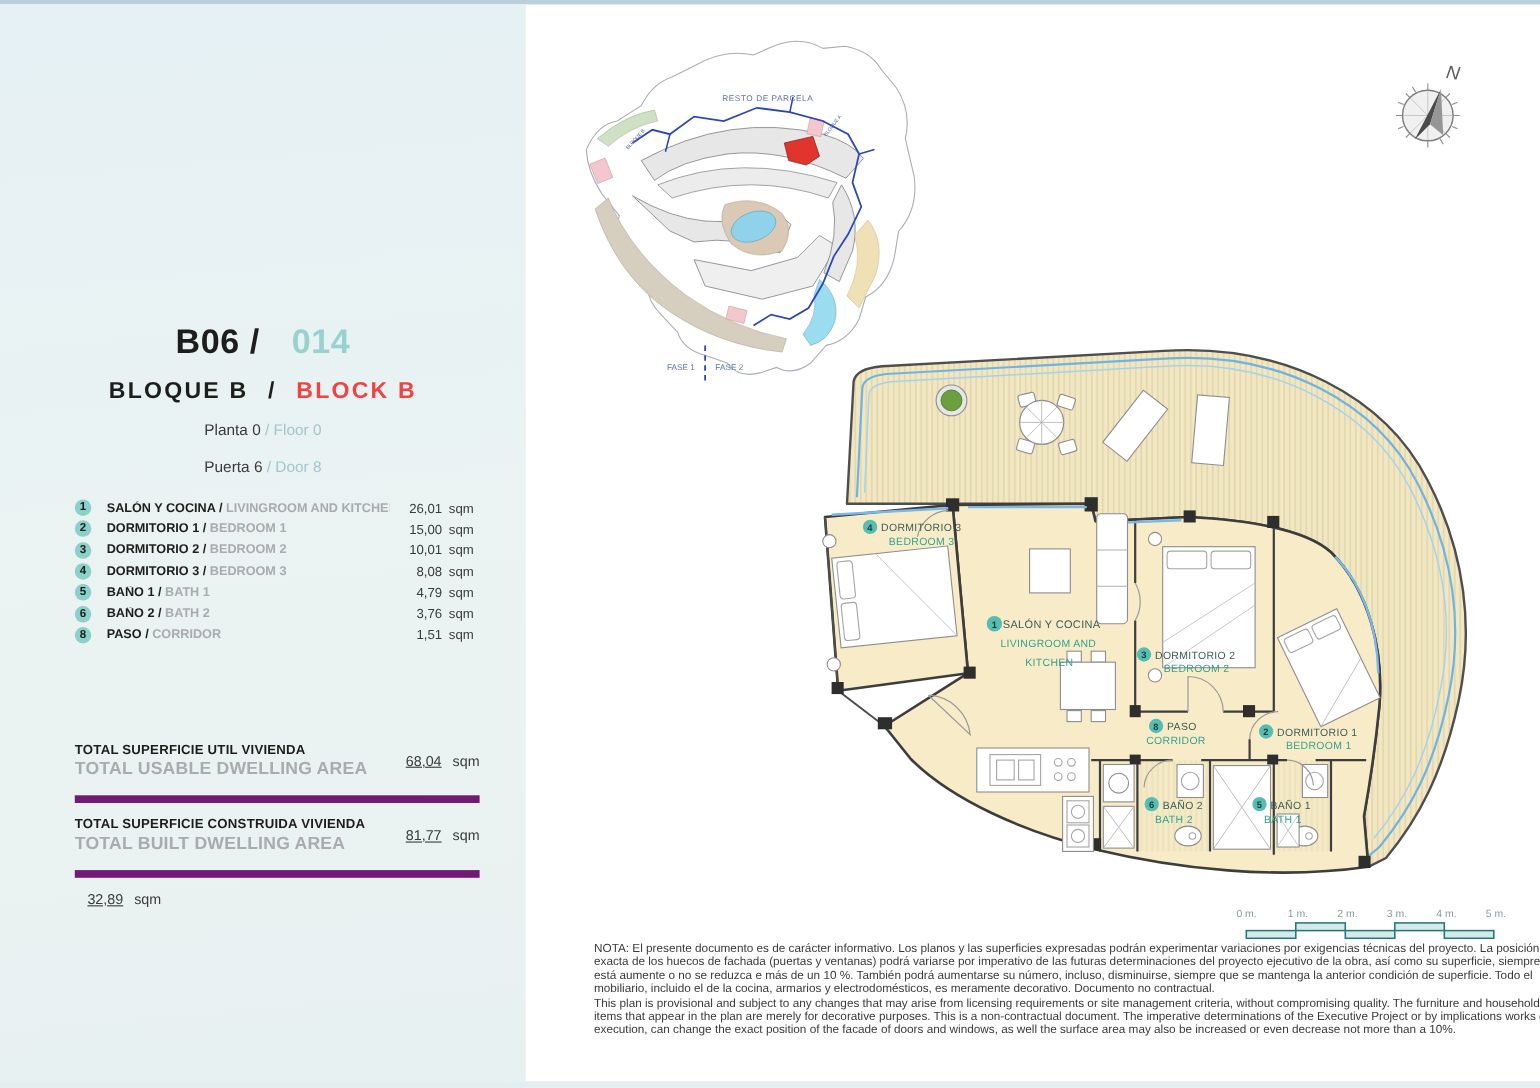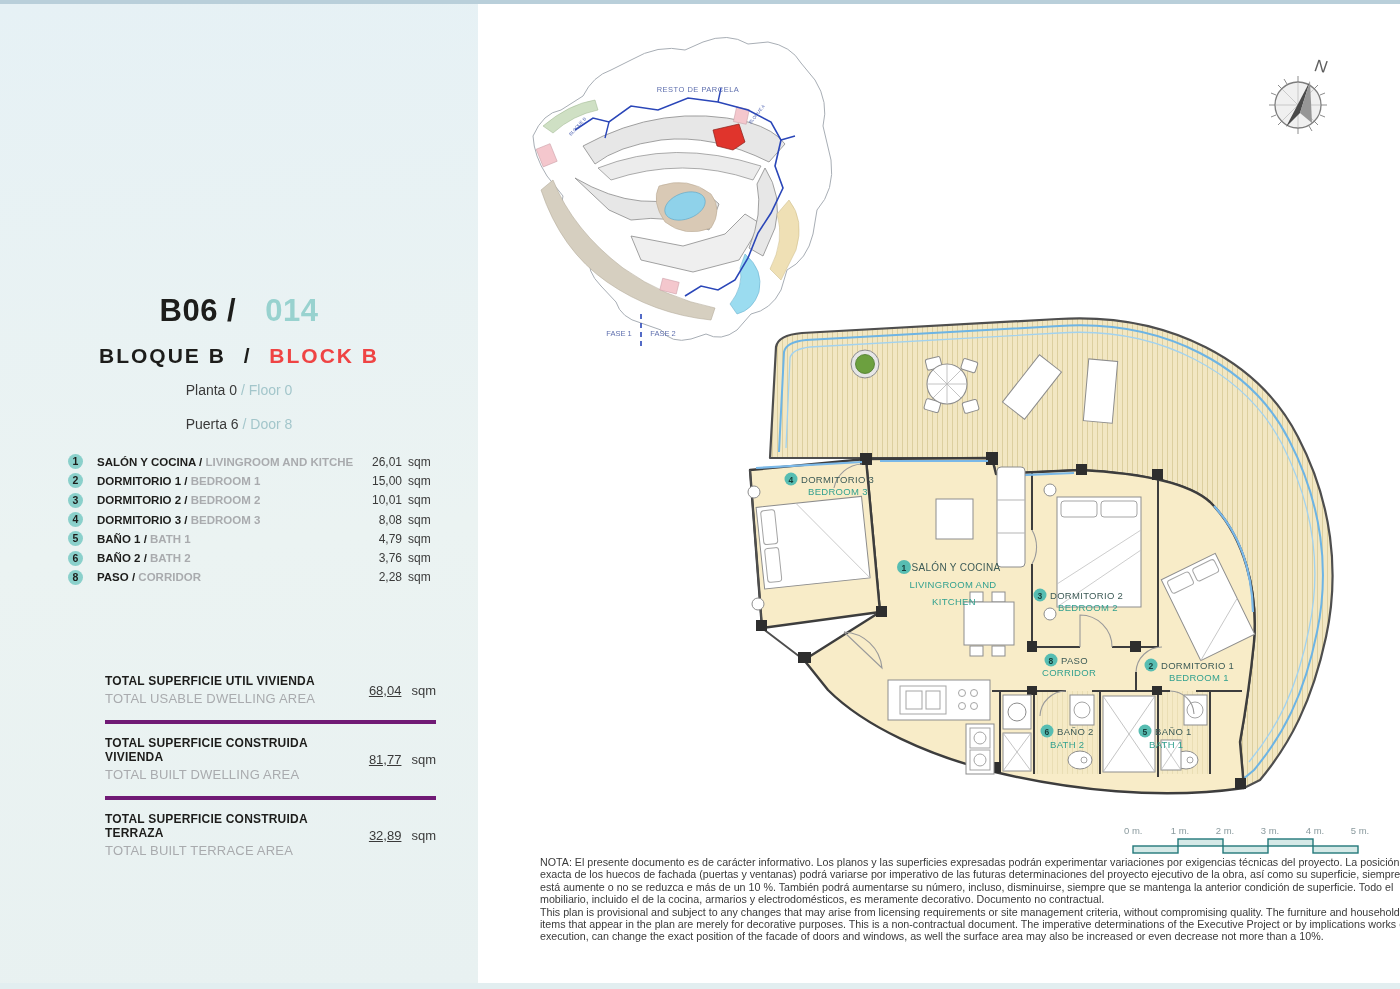--- a/index.html
+++ b/index.html
@@ -34,24 +34,24 @@
   }
   .rname { flex:1; white-space:nowrap; overflow:hidden; }
   .rname .es { font-weight:bold; color:#1d1d1b; }
   .rname .sep { font-weight:bold; color:#1d1d1b; }
   .rname .en { font-weight:bold; color:#a9abae; }
   .rval { display:flex; align-items:center; }
   .rval .num { width:48px; text-align:right; color:#3a3a3a; font-size:12px; }
   .rval .unit { width:28px; margin-left:6px; color:#3a3a3a; font-size:12px; }
   
   .totals { position:absolute; left:68px; top:662px; width:368px; }
-  .total-row { display:flex; justify-content:space-between; align-items:center; padding:12px 0 14px;margin-left:37px; }
-  .total-row + .total-row { border-top:4px solid #701a75; }
+  .total-row { display:flex; justify-content:space-between; align-items:center; padding:12px 0 14px; }
+  .total-row + .total-row { border-top:7px solid #701a75; }
   .tlabel .es { font-size:12px; font-weight:bold; color:#1d1d1b; letter-spacing:.2px; }
-  .tlabel .en { font-size:13px; font-weight:normal; color:#a9abae; margin-top:3px; letter-spacing:.2px; }
+  .tlabel .en { font-size:16px; font-weight:bold; color:#a9abae; margin-top:3px; letter-spacing:.2px; }
   .tval { display:flex; align-items:baseline; font-size:13px; color:#3a3a3a; }
   .tval .num { width:44px; text-align:right;text-decoration:underline; }
   .tval .unit { margin-left:10px; }
   
   .note { position:absolute; left:540px; top:856px; width:888px; font-size:10.7px;
           line-height:12.4px; color:#3a3a3a; }
   
   #siteplan { position:absolute; left:513px; top:18px; }
   #compass  { position:absolute; left:1262px; top:55px; }
   #floorplan{ position:absolute; left:740px; top:312px; }
@@ -133,21 +133,21 @@
       <span class="rname"><span class="es">BAÑO 2</span><span class="sep"> / </span><span class="en">BATH 2</span></span>
       <span class="rval">
           <span class="num">3,76</span>
           <span class="unit">sqm</span>
         </span>
     </div>
     <div class="room-row">
       <span class="rnum">8</span>
       <span class="rname"><span class="es">PASO</span><span class="sep"> / </span><span class="en">CORRIDOR</span></span>
       <span class="rval">
-          <span class="num">2,28</span>
+          <span class="num">1,51</span>
           <span class="unit">sqm</span>
         </span>
     </div>
   </div>
 
   <div class="totals">
     <div class="total-row">
       <div class="tlabel">
         <div class="es">TOTAL SUPERFICIE UTIL VIVIENDA</div>
         <div class="en">TOTAL USABLE DWELLING AREA</div>
@@ -161,24 +161,20 @@
       <div class="tlabel">
         <div class="es">TOTAL SUPERFICIE CONSTRUIDA VIVIENDA</div>
         <div class="en">TOTAL BUILT DWELLING AREA</div>
       </div>
       <div class="tval">
           <span class="num">81,77</span>
           <span class="unit">sqm</span>
         </div>
     </div>
     <div class="total-row">
-      <div class="tlabel">
-        <div class="es">TOTAL SUPERFICIE CONSTRUIDA TERRAZA</div>
-        <div class="en">TOTAL BUILT TERRACE AREA</div>
-      </div>
       <div class="tval">
           <span class="num">32,89</span>
           <span class="unit">sqm</span>
         </div>
     </div>
   </div>
 
   <svg id="siteplan" width="330" height="330" viewBox="0 0 330 330">
     <path d="M20,118 Q30,95 48,92 L70,78 Q80,58 98,52 L118,42 Q145,26 172,32 L190,24 Q215,14 235,26 L255,24 Q278,28 288,45 L302,62 Q316,84 310,108 L318,142 Q322,172 304,192 L300,216 Q294,242 274,252 L268,272 Q258,292 238,296 L224,312 Q208,324 193,316 L178,321 Q158,326 148,312 L128,305 Q108,300 103,284 L88,268 Q73,253 77,238 L58,218 Q44,198 50,178 L34,158 Q21,138 20,118 Z" fill="#ffffff" stroke="#a8aeb5" stroke-width="1"></path>
     <path d="M30,108 Q56,86 82,82 L85,92 Q60,97 40,115 Z" fill="#cfe0c4" stroke="#9db48e" stroke-width="0.5"></path>

